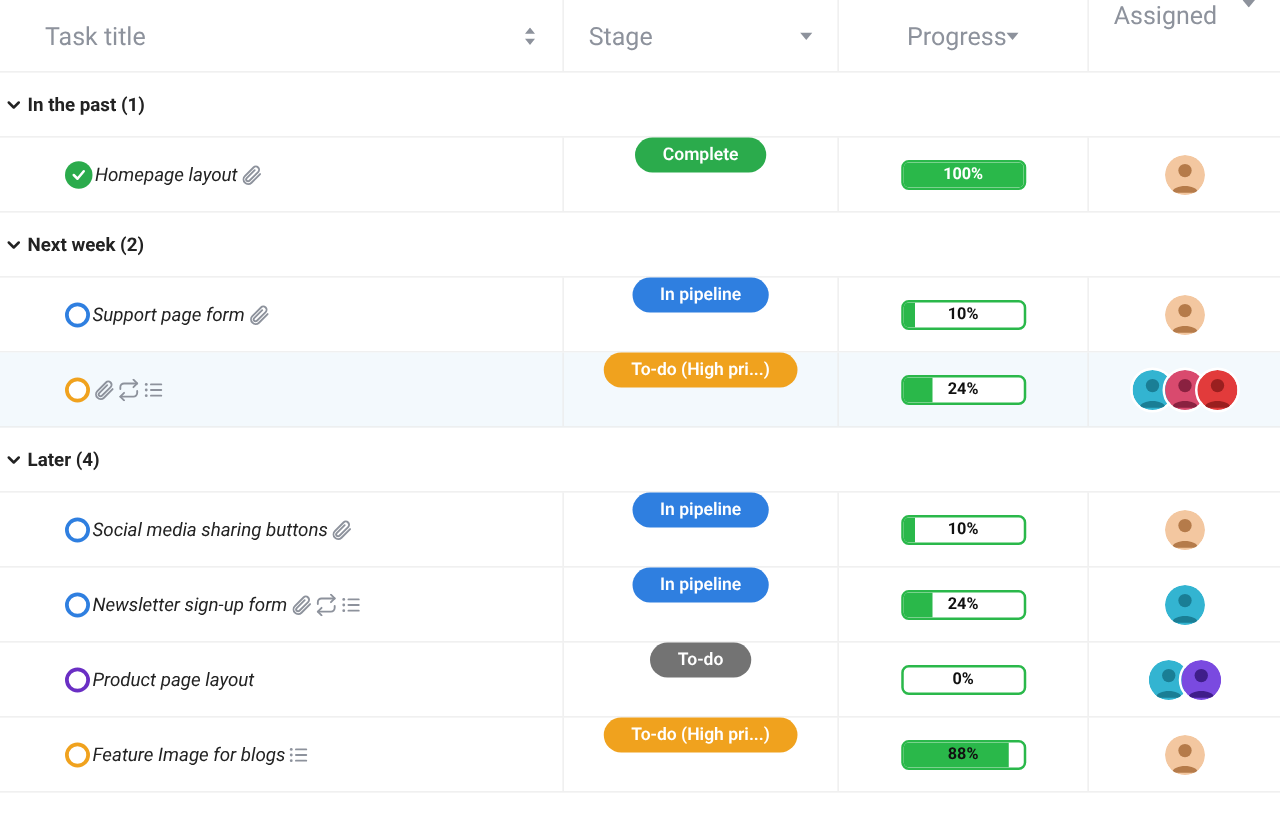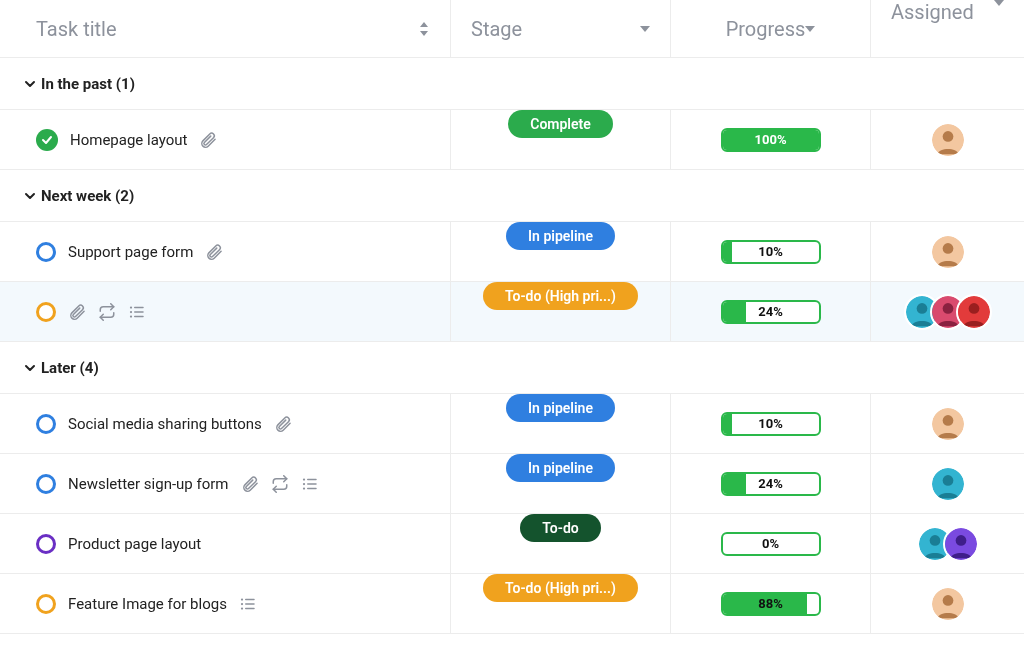--- a/index.html
+++ b/index.html
@@ -23,37 +23,37 @@
   .col-title { flex: 0 0 450px; padding-left: 36px; display:flex; align-items:center; justify-content:space-between; padding-right:20px;}
   .col-stage { flex: 0 0 220px; display:flex; align-items:center; justify-content:space-between; padding: 16px 20px; border-left:1px solid #ececec; height:100%;}
   .col-progress { flex: 0 0 200px; display:flex; align-items:center; justify-content:center; padding: 0 20px; border-left:1px solid #ececec; height:100%;}
   .col-assigned { flex: 1; display:flex; align-items:flex-start; justify-content:space-between; padding: 0 20px; border-left:1px solid #ececec; height:100%;}
   .sort-icon svg, .caret-icon svg { display:block; }
 
   .group-row {
     display:flex;
     align-items:center;
     height: 52px;
-    padding-left: 19px;
+    padding-left: 0;
     border-bottom: 1px solid #ececec;
     font-weight: 700;
     font-size: 15px;
     color: #222;
     cursor:pointer;
   }
   .group-row .chev { width:22px; display:flex; justify-content:center; }
 
   .task-row {
     display:flex;
     align-items:center;
     height: 60px;
     border-bottom: 1px solid #ececec;
   }
   .task-row.highlight { background: #f3f9fd; }
-  .cell-title { flex:0 0 450px; display:flex; align-items:center; padding-left:36px; gap:12px;}
+  .cell-title { flex:0 0 450px; display:flex; align-items:center; padding-left:52px; gap:2px;font-style:italic;}
   .cell-stage { flex:0 0 220px; display:flex; align-items:flex-start; justify-content:center; border-left:1px solid #ececec; height:100%;}
   .cell-progress { flex:0 0 200px; display:flex; align-items:center; justify-content:center; border-left:1px solid #ececec; height:100%;}
   .cell-assigned { flex:1; display:flex; align-items:center; justify-content:center; border-left:1px solid #ececec; height:100%;}
 
   .status-circle {
     width:20px; height:20px; border-radius:50%; border:3px solid;
     position:relative; background:#fff; flex-shrink:0;
   }
   .status-complete {
     width:22px; height:22px; border-radius:50%; background:#2bab4c; flex-shrink:0;
@@ -360,21 +360,21 @@
             </div>
           </div>
         </div>
       </div>
       <div class="task-row">
         <div class="cell-title">
           <span class="status-circle" style="border-color:#6a2fc4"></span>
           <span class="task-title-text">Product page layout</span>
         </div>
         <div class="cell-stage">
-          <span class="stage-pill" style="background:#14532d">To-do</span>
+          <span class="stage-pill" style="background:#737373">To-do</span>
         </div>
         <div class="cell-progress">
           <div class="progress-wrap ">
             <div class="progress-fill" style="width:0%"></div>
             <div class="progress-label">0%</div>
           </div>
         </div>
         <div class="cell-assigned">
           <div class="avatars">
             <div class="avatar">

